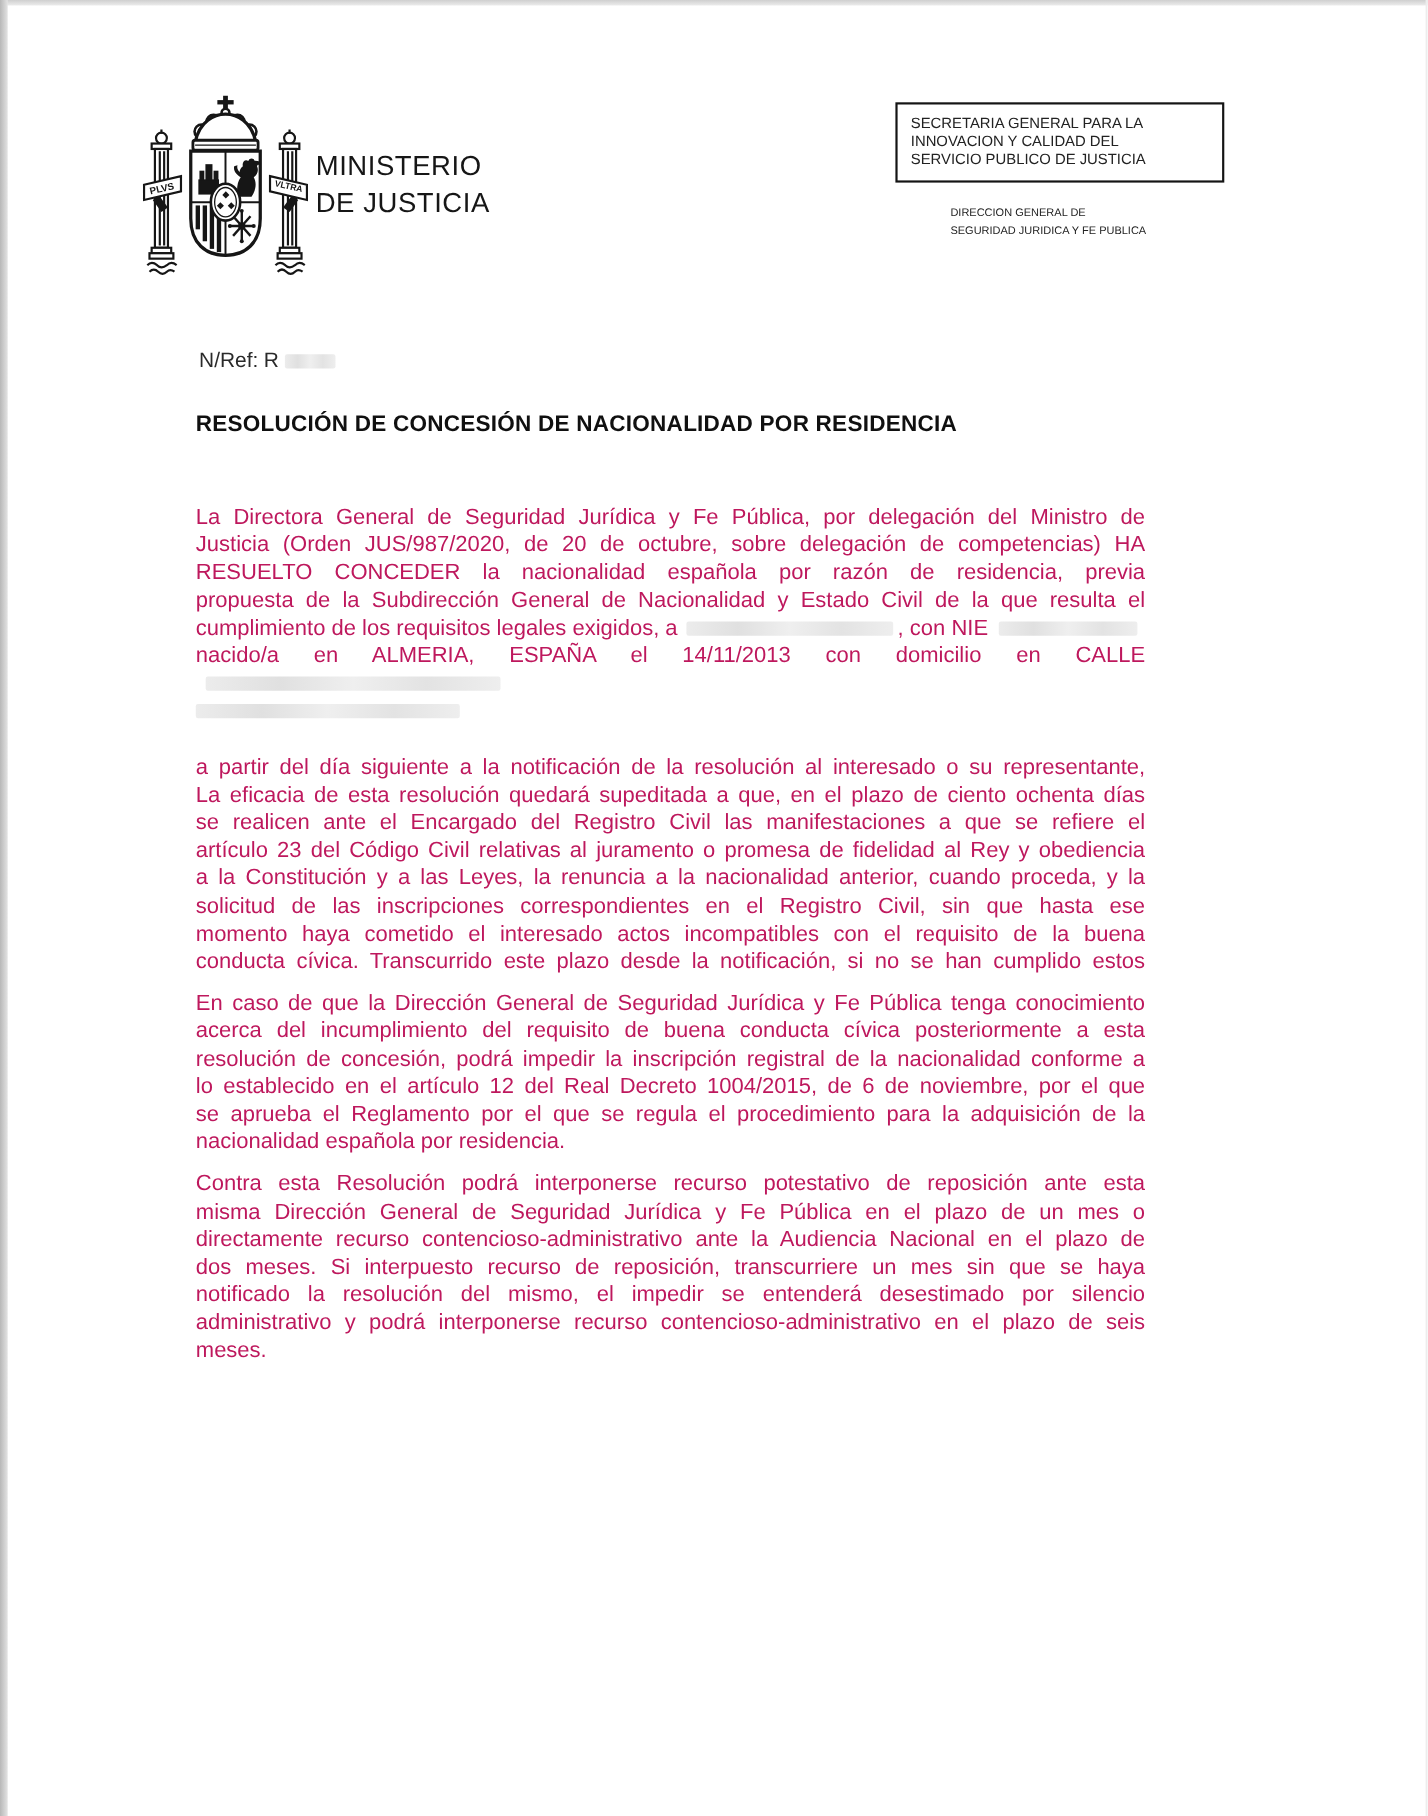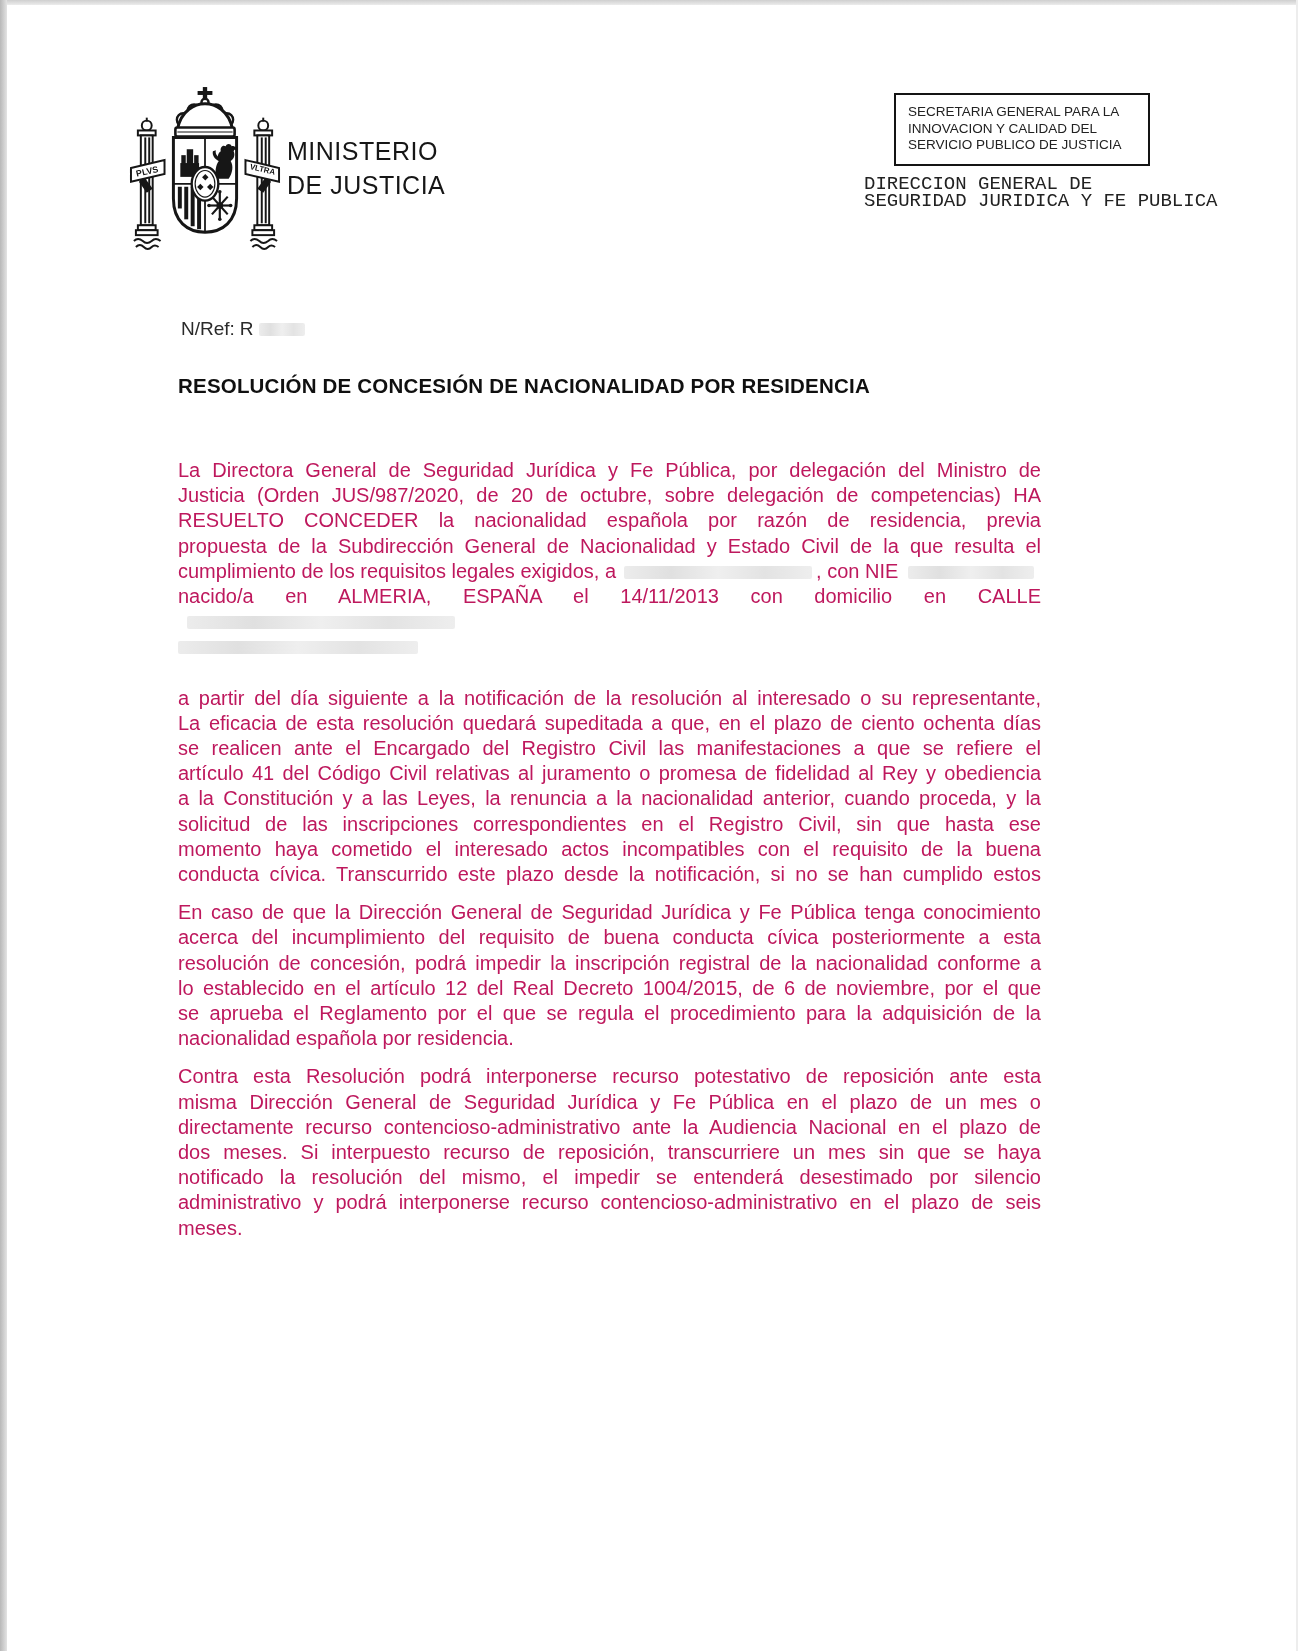--- a/index.html
+++ b/index.html
@@ -15,25 +15,25 @@
   .edge-left{position:absolute;left:0;top:0;width:7px;height:100%;
     background:linear-gradient(to right,#b8b8b8,#e3e3e3);}
   .edge-top{position:absolute;left:0;top:0;width:100%;height:5px;
     background:linear-gradient(to bottom,#cfcfcf,#ececec);}
   .edge-right{position:absolute;right:0;top:0;width:2px;height:100%;background:#ededed;}
 
   
   .crest{position:absolute;left:128px;top:84px;}
   .ministry{position:absolute;left:287px;top:134px;
     font-size:25px;line-height:34px;color:#161616;letter-spacing:.5px;}
-  .sec-box{position:absolute;left:894px;top:93px;width:256px;
+  .sec-box{position:absolute;left:814px;top:93px;width:299px;
     border:2px solid #141414;padding:9px 8px 10px 12px;box-sizing:border-box;
     font-size:13.5px;line-height:16.5px;color:#222;}
-  .dir-block{position:absolute;left:864px;top:176px;
-    font-size:19px;line-height:16.5px;color:#222;font-family:Liberation Mono, monospace;}
+  .dir-block{position:absolute;left:864px;top:186px;
+    font-size:10px;line-height:16.5px;color:#222;}
 
   
   .nref{position:absolute;left:181px;top:318px;font-size:19px;color:#2a2a2a;}
   .nref .lbl{margin-right:5px;}
   .doc-title{position:absolute;left:178px;top:374px;
     font-size:20.5px;font-weight:bold;color:#101010;letter-spacing:.2px;}
 
   
   .body-block{position:absolute;left:178px;top:458px;width:863px;
     font-size:20px;line-height:25.2px;color:#be185d;}
@@ -202,21 +202,21 @@
       </div>
       <div class="line noj">
         <span class="redact rw-addr2"></span>
       </div>
     </div>
 
     <div class="para">
         <div class="line">a partir del día siguiente a la notificación de la resolución al interesado o su representante,</div>
         <div class="line">La eficacia de esta resolución quedará supeditada a que, en el plazo de ciento ochenta días</div>
         <div class="line">se realicen ante el Encargado del Registro Civil las manifestaciones a que se refiere el</div>
-        <div class="line">artículo 41 del Código Civil relativas al juramento o promesa de fidelidad al Rey y obediencia</div>
+        <div class="line">artículo 23 del Código Civil relativas al juramento o promesa de fidelidad al Rey y obediencia</div>
         <div class="line">a la Constitución y a las Leyes, la renuncia a la nacionalidad anterior, cuando proceda, y la</div>
         <div class="line">solicitud de las inscripciones correspondientes en el Registro Civil, sin que hasta ese</div>
         <div class="line">momento haya cometido el interesado actos incompatibles con el requisito de la buena</div>
         <div class="line">conducta cívica. Transcurrido este plazo desde la notificación, si no se han cumplido estos</div>
       </div>
     <div class="para">
         <div class="line">En caso de que la Dirección General de Seguridad Jurídica y Fe Pública tenga conocimiento</div>
         <div class="line">acerca del incumplimiento del requisito de buena conducta cívica posteriormente a esta</div>
         <div class="line">resolución de concesión, podrá impedir la inscripción registral de la nacionalidad conforme a</div>
         <div class="line">lo establecido en el artículo 12 del Real Decreto 1004/2015, de 6 de noviembre, por el que</div>

